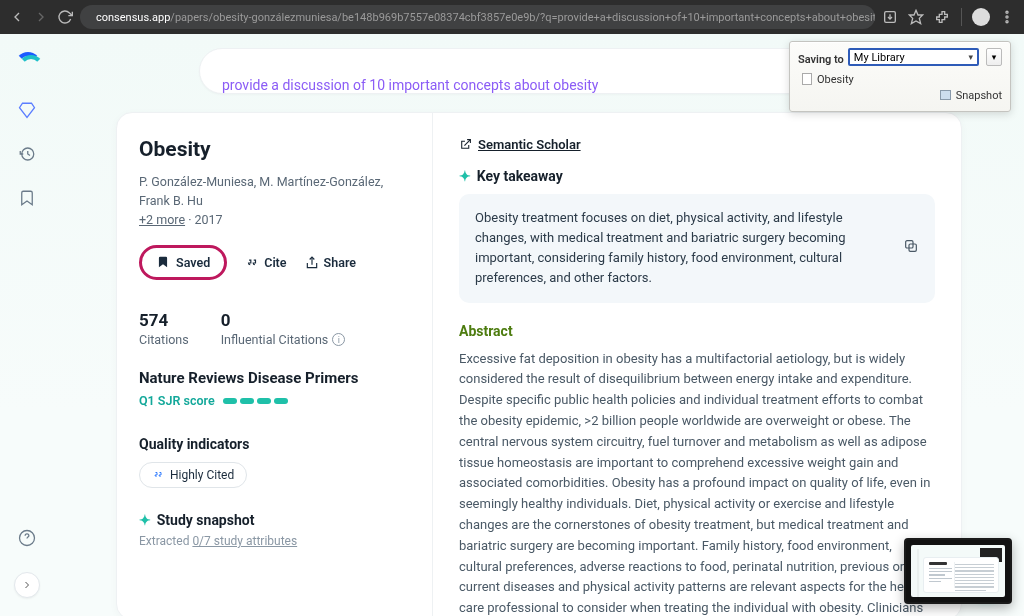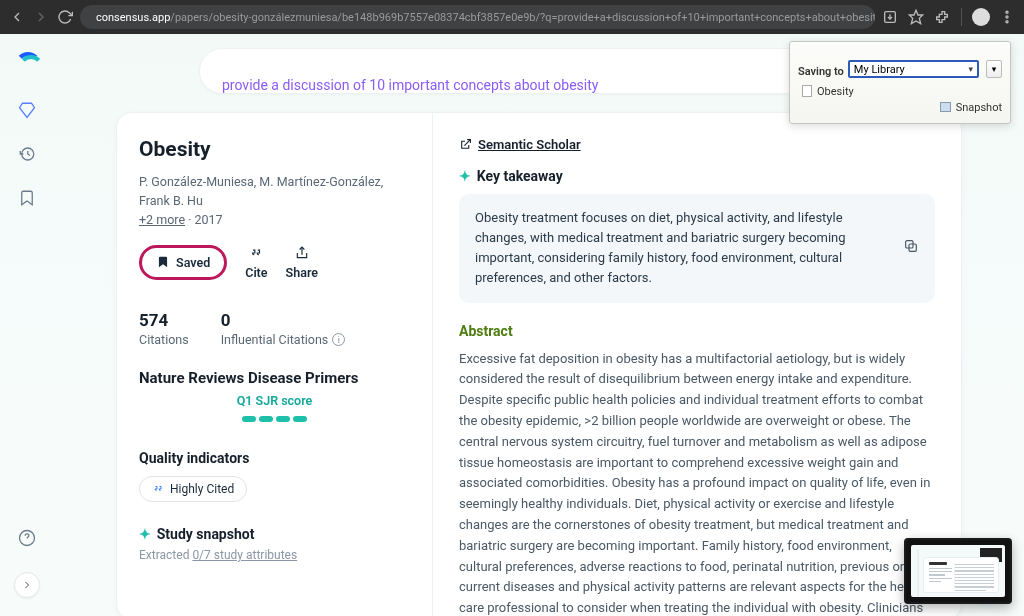--- a/index.html
+++ b/index.html
@@ -14,21 +14,21 @@
   .address-bar .domain { color: #fff; }
   .address-bar .path { color: #9a9a9a; white-space: nowrap; }
   .chrome-right { display: flex; align-items: center; gap: 8px; }
   .chrome-divider { width: 1px; height: 18px; background: #555; margin: 0 2px; }
   .avatar-dot { width: 18px; height: 18px; border-radius: 50%; background: #ddd; }
 
   
   .saving-popup { position: absolute; top: 41px; right: 13px; width: 222px; background: linear-gradient(#fcfcfa,#f5f5f1); border: 1px solid #c4c4c0; border-radius: 3px; box-shadow: 0 2px 8px rgba(0,0,0,.15), inset 0 1px #fff; z-index: 50; font-size: 11px; padding: 6px 8px 8px; }
   .saving-row1 { display: flex; align-items: flex-end; gap: 4px; }
   .saving-label { font-weight: 600; color: #333; font-size: 11px; white-space: nowrap; }
-  .saving-select { flex: 1; height: 18px; border: 2px solid #2e5bb8; border-radius: 2px; background: #fff; font-size: 11px; padding: 0 4px; display: flex; align-items: center; justify-content: space-between; margin-top: 12px; }
+  .saving-select { flex: 1; height: 18px; border: 2px solid #2e5bb8; border-radius: 2px; background: #fff; font-size: 11px; padding: 0 4px; display: flex; align-items: center; justify-content: space-between; }
   .saving-select .chev { font-size: 9px; color: #444; }
   .saving-dropdown-ext { width: 16px; height: 18px; border: 1px solid #bbb; border-radius: 2px; display: flex; align-items: center; justify-content: center; font-size: 9px; background: linear-gradient(#fff,#eee); margin-left: 3px; }
   .saving-tree { margin-top: 5px; padding-left: 4px; }
   .saving-tree-row { display: flex; align-items: center; gap: 5px; height: 16px; color: #333; }
   .saving-tree-row.indent { padding-left: 16px; justify-content: flex-end; }
   .doc-icon { width: 10px; height: 12px; border: 1px solid #aaa; background: #fff; position: relative; }
   .snapshot-icon { width: 11px; height: 10px; background: #cde; border: 1px solid #89a; }
 
   
   .app-area { height: calc(616px - 34px); display: flex; background: linear-gradient(180deg, #f2faf8 0%, #f7fcfb 65%); }
@@ -46,28 +46,28 @@
   .search-bar { margin: 0 auto 18px; width: 680px; max-width: calc(100% - 130px); background: #fff; border: 1px solid #eef1f3; border-radius: 26px; height: 46px; display:flex; align-items:flex-end; padding: 0 22px; font-size: 14px; color:#8b5cf6; box-shadow: 0 1px 2px rgba(0,0,0,.03); }
 
   .content-card { margin: 0 62px 0 62px; background: #fff; border: 1px solid #eef1f3; border-radius: 16px; height: calc(100% - 60px); display: flex; box-shadow: 0 2px 8px rgba(30,50,60,.03); overflow: hidden; }
   .left-pane { width: 316px; border-right: 1px solid #eef1f3; padding: 24px 22px; font-size: 13px; color:#253341; overflow:hidden; }
   .left-pane h1 { font-size: 21px; font-weight: 700; margin-bottom: 12px; color:#16202b; }
   .authors { font-size: 12.5px; color:#5a6876; line-height: 1.5; }
   .authors .more { color:#5a6876; text-decoration: underline; }
   .year { color:#5a6876; }
   .action-row { margin-top: 16px; display:flex; align-items:center; gap: 18px; font-size: 13px; color:#1a2b3c; }
   .pill { display:flex; align-items:flex-start; gap:6px; border:3px solid #be185d; border-radius: 18px; padding: 7px 14px; font-weight:600; font-size:12.5px; }
-  .action-link { display:flex; align-items:center; gap:5px; font-weight:600; font-size:12.5px; cursor:pointer;flex-direction:column; }
+  .action-link { display:flex; align-items:center; gap:5px; font-weight:600; font-size:12.5px; cursor:pointer; }
   .action-link svg, .pill svg { width:14px; height:14px; stroke:#1a2b3c; fill:none; stroke-width:2; }
   .stats { margin-top: 30px; display:flex; gap: 32px; }
   .stat-num { font-size: 17px; font-weight:700; color:#16202b; }
   .stat-lab { font-size: 12.5px; color:#5a6876; display:flex; align-items:center; gap:4px; margin-top: 2px;}
   .inf-icon { width:13px;height:13px;border:1px solid #8a97a4;border-radius:50%;display:inline-flex;align-items:center;justify-content:center;font-size:9px;color:#8a97a4;}
   .journal { margin-top: 22px; font-size: 15px; font-weight:700; color:#16202b; }
-  .sjr { margin-top: 6px; font-size:12.5px; color:#13a89a; font-weight:600; display:flex; align-items:center; gap:8px;flex-direction:column;}
+  .sjr { margin-top: 6px; font-size:12.5px; color:#13a89a; font-weight:600; display:flex; align-items:center; gap:8px;}
   .sjr-bars { display:flex; gap:3px; }
   .sjr-bars span { width:14px; height:6px; background:#1fc0a9; border-radius:3px; display:block;}
   .section-h { margin-top: 28px; font-size:14px; font-weight:700; color:#16202b; }
   .quality-pill { margin-top:10px; display:inline-flex; align-items:center; gap:6px; border:1px solid #e0e5e9; border-radius:16px; padding:5px 12px; font-size:12px; color:#1a2b3c;}
   .quality-pill .dot { width:12px;height:12px;}
   .snapshot-h { margin-top: 24px; display:flex; align-items:center; gap:6px; font-size:14px; font-weight:700; color:#16202b;}
   .sparkle { color:#1fc0a9; font-size:14px;}
   .snapshot-sub { margin-top:6px; font-size:12px; color:#8a97a4;}
   .snapshot-sub a { color:#8a97a4; text-decoration: underline;}
 

